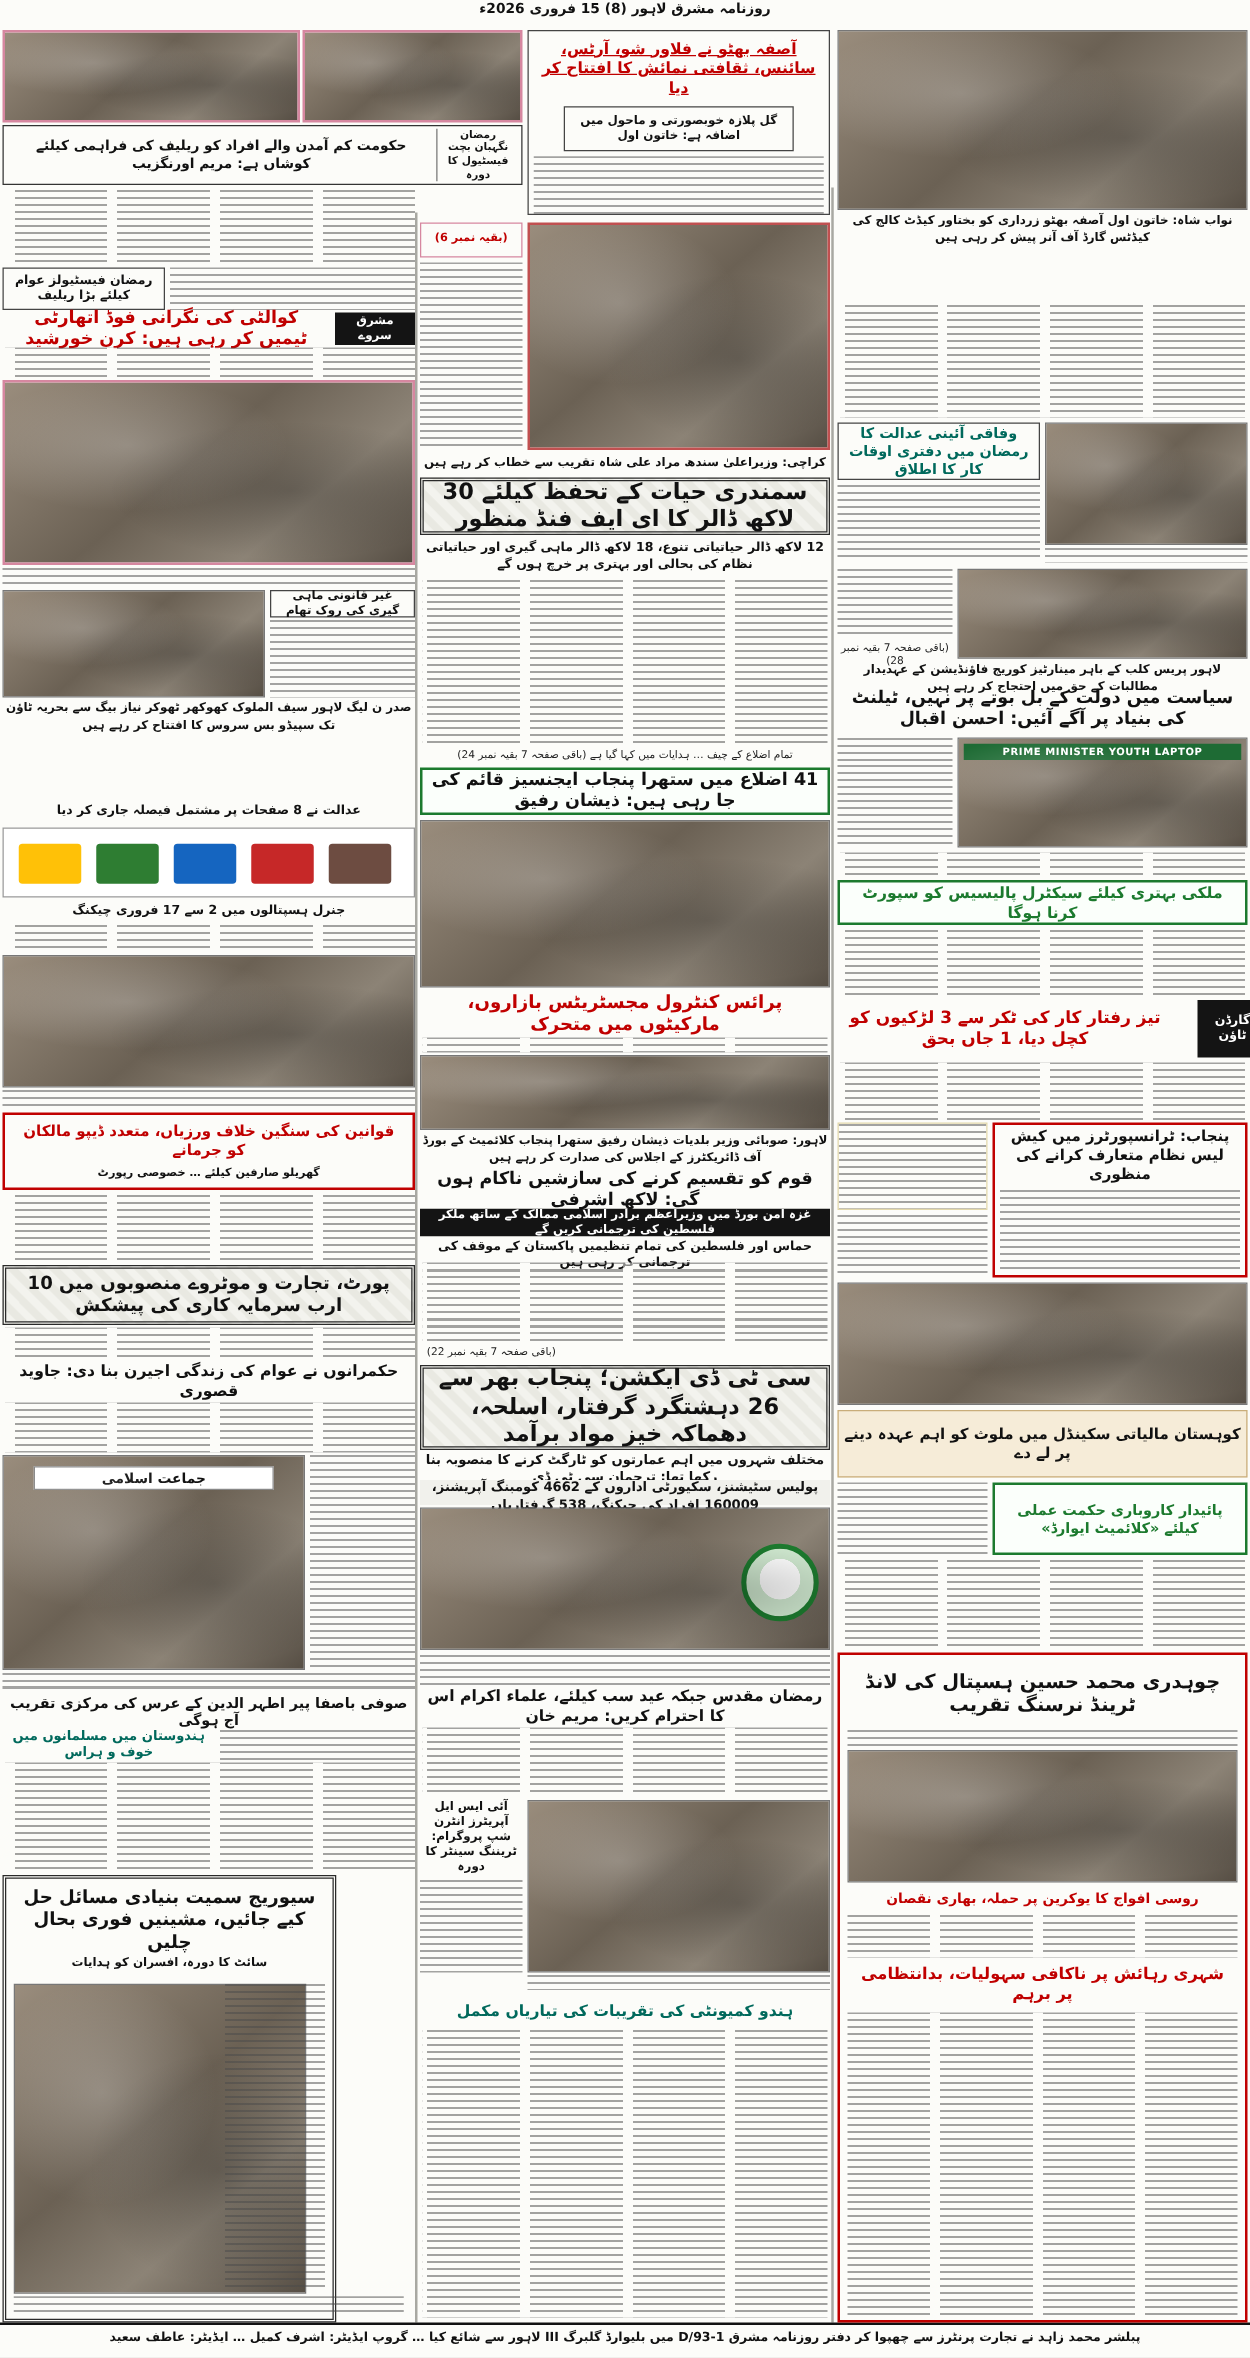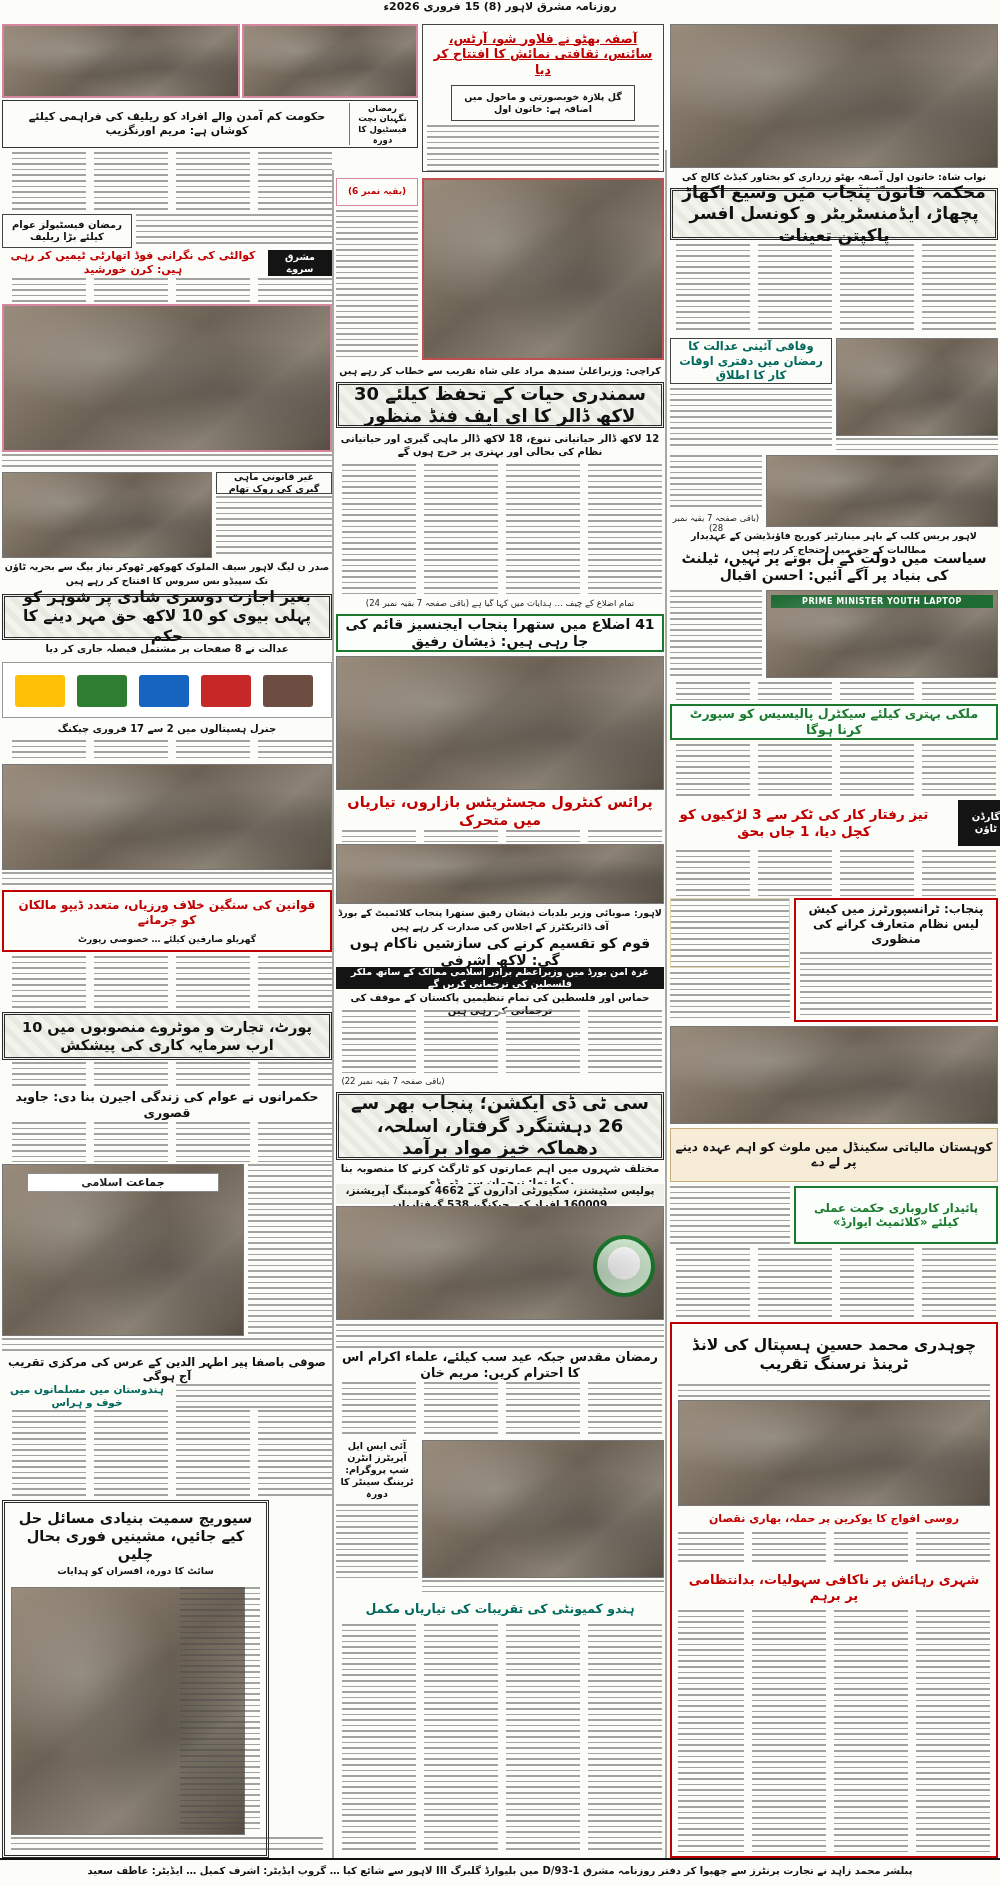--- a/index.html
+++ b/index.html
@@ -49,21 +49,20 @@
 <div id="page">
 
   <div class="abs" style="left:0;top:2;width:1000px;height:18px;font-size:11px;font-weight:700;text-align:center;">روزنامہ مشرق لاہور (8) 15 فروری 2026ء</div>
 
   <div class="abs rule" style="left:332px;top:170px;width:2px;height:1688px;"></div>
   <div class="abs rule" style="left:665px;top:150px;width:2px;height:1708px;"></div>
   <div class="abs" style="left:0;top:1858px;width:1000px;height:2px;background:#111;"></div>
 
   <div class="abs photo" style="left:670px;top:24px;width:328px;height:144px;"></div>
   <div class="abs cap" style="left:670px;top:170px;width:328px;height:16px;">نواب شاہ: خاتون اول آصفہ بھٹو زرداری کو بختاور کیڈٹ کالج کی کیڈٹس گارڈ آف آنر پیش کر رہی ہیں</div>
-  <div class="abs hl boxed" style="left:670px;top:188px;width:328px;height:52px;font-size:17px;">محکمہ قانون پنجاب میں وسیع اکھاڑ پچھاڑ، ایڈمنسٹریٹر و کونسل افسر پاکپتن تعینات</div>
   <div class="abs greek" style="left:672px;top:244px;width:324px;height:90px;"></div>
 
   <div class="abs photo" style="left:836px;top:338px;width:162px;height:98px;"></div>
   <div class="abs hl frame teal" style="left:670px;top:338px;width:162px;height:46px;font-size:11.5px;">وفاقی آئینی عدالت کا رمضان میں دفتری اوقات کار کا اطلاق</div>
   <div class="abs greek g1" style="left:670px;top:388px;width:162px;height:60px;"></div>
   <div class="abs greek g1" style="left:836px;top:438px;width:162px;height:12px;"></div>
 
   <div class="abs photo" style="left:766px;top:455px;width:232px;height:72px;"></div>
   <div class="abs greek g1" style="left:670px;top:455px;width:92px;height:56px;"></div>
   <div class="abs note" style="left:670px;top:513px;width:92px;height:14px;">(باقی صفحہ 7 بقیہ نمبر 28)</div>
@@ -118,21 +117,21 @@
   <div class="abs greek g1" style="left:336px;top:210px;width:82px;height:150px;"></div>
 
   <div class="abs cap" style="left:336px;top:364px;width:328px;height:16px;">کراچی: وزیراعلیٰ سندھ مراد علی شاہ تقریب سے خطاب کر رہے ہیں</div>
   <div class="abs hl boxed" style="left:336px;top:382px;width:328px;height:46px;font-size:18px;">سمندری حیات کے تحفظ کیلئے 30 لاکھ ڈالر کا ای ایف فنڈ منظور</div>
   <div class="abs sub" style="left:336px;top:432px;width:328px;height:30px;font-size:10px;">12 لاکھ ڈالر حیاتیاتی تنوع، 18 لاکھ ڈالر ماہی گیری اور حیاتیاتی نظام کی بحالی اور بہتری پر خرچ ہوں گے</div>
   <div class="abs greek" style="left:338px;top:464px;width:324px;height:132px;"></div>
   <div class="abs note" style="left:336px;top:598px;width:328px;height:14px;">تمام اضلاع کے چیف … ہدایات میں کہا گیا ہے (باقی صفحہ 7 بقیہ نمبر 24)</div>
   <div class="abs hl green-box" style="left:336px;top:614px;width:328px;height:38px;font-size:14px;">41 اضلاع میں ستھرا پنجاب ایجنسیز قائم کی جا رہی ہیں: ذیشان رفیق</div>
 
   <div class="abs photo" style="left:336px;top:656px;width:328px;height:134px;"></div>
-  <div class="abs hl red" style="left:336px;top:794px;width:328px;height:34px;font-size:14.5px;">پرائس کنٹرول مجسٹریٹس بازاروں، تیاریاں میں متحرک</div>
+  <div class="abs hl red" style="left:336px;top:794px;width:328px;height:34px;font-size:14.5px;">پرائس کنٹرول مجسٹریٹس بازاروں، مارکیٹوں میں متحرک</div>
   <div class="abs greek" style="left:338px;top:830px;width:324px;height:12px;"></div>
   <div class="abs photo" style="left:336px;top:844px;width:328px;height:60px;"></div>
   <div class="abs cap" style="left:336px;top:906px;width:328px;height:30px;">لاہور: صوبائی وزیر بلدیات ذیشان رفیق ستھرا پنجاب کلائمیٹ کے بورڈ آف ڈائریکٹرز کے اجلاس کی صدارت کر رہے ہیں</div>
 
   <div class="abs hl" style="left:336px;top:939px;width:328px;height:26px;font-size:14px;">قوم کو تقسیم کرنے کی سازشیں ناکام ہوں گی: لاکھ اشرفی</div>
   <div class="abs hl inv" style="left:336px;top:967px;width:328px;height:22px;font-size:9.5px;">غزہ امن بورڈ میں وزیراعظم برادر اسلامی ممالک کے ساتھ ملکر فلسطین کی ترجمانی کریں گے</div>
   <div class="abs sub" style="left:336px;top:991px;width:328px;height:18px;font-size:10px;">حماس اور فلسطین کی تمام تنظیمیں پاکستان کے موقف کی ترجمانی کر رہی ہیں</div>
   <div class="abs greek" style="left:338px;top:1010px;width:324px;height:64px;"></div>
   <div class="abs note" style="left:338px;top:1076px;width:110px;height:14px;">(باقی صفحہ 7 بقیہ نمبر 22)</div>
 
@@ -161,32 +160,31 @@
   <div class="abs frame" style="left:2px;top:100px;width:416px;height:48px;border:1px solid #333;">
     <div class="abs hl" style="right:2px;top:2px;width:66px;height:42px;font-size:8.5px;border-left:1px solid #777;">رمضان نگہبان بچت فیسٹیول کا دورہ</div>
     <div class="abs hl" style="left:2px;top:2px;width:344px;height:42px;font-size:11px;">حکومت کم آمدن والے افراد کو ریلیف کی فراہمی کیلئے کوشاں ہے: مریم اورنگزیب</div>
   </div>
 
   <div class="abs greek" style="left:4px;top:152px;width:328px;height:60px;"></div>
   <div class="abs hl frame" style="left:2px;top:214px;width:130px;height:34px;font-size:10px;">رمضان فیسٹیولز عوام کیلئے بڑا ریلیف</div>
   <div class="abs greek g1" style="left:136px;top:214px;width:196px;height:34px;"></div>
 
   <div class="abs hl inv" style="left:268px;top:250px;width:64px;height:26px;font-size:9.5px;">مشرق سروے</div>
-  <div class="abs hl red" style="left:2px;top:250px;width:262px;height:26px;font-size:11px;">کوالٹی کی نگرانی فوڈ اتھارٹی ٹیمیں کر رہی ہیں: کرن خورشید</div>
+  <div class="abs hl red" style="left:2px;top:250px;width:262px;height:26px;font-size:14px;">کوالٹی کی نگرانی فوڈ اتھارٹی ٹیمیں کر رہی ہیں: کرن خورشید</div>
   <div class="abs greek" style="left:4px;top:278px;width:328px;height:24px;"></div>
 
   <div class="abs photo pink" style="left:2px;top:304px;width:330px;height:148px;"></div>
   <div class="abs greek g1" style="left:2px;top:454px;width:330px;height:14px;"></div>
 
   <div class="abs hl frame" style="left:216px;top:472px;width:116px;height:22px;font-size:9.5px;">غیر قانونی ماہی گیری کی روک تھام</div>
   <div class="abs greek g1" style="left:216px;top:496px;width:116px;height:62px;"></div>
   <div class="abs photo" style="left:2px;top:472px;width:210px;height:86px;"></div>
   <div class="abs cap" style="left:2px;top:560px;width:330px;height:32px;">صدر ن لیگ لاہور سیف الملوک کھوکھر ٹھوکر نیاز بیگ سے بحریہ ٹاؤن تک سپیڈو بس سروس کا افتتاح کر رہے ہیں</div>
 
-  <div class="abs hl boxed" style="left:2px;top:594px;width:330px;height:46px;font-size:15.5px;">بغیر اجازت دوسری شادی پر شوہر کو پہلی بیوی کو 10 لاکھ حق مہر دینے کا حکم</div>
   <div class="abs sub" style="left:2px;top:642px;width:330px;height:18px;font-size:10px;">عدالت نے 8 صفحات پر مشتمل فیصلہ جاری کر دیا</div>
 
   <div class="abs" style="left:2px;top:662px;width:330px;height:56px;background:#fff;border:1px solid #999;">
     <div class="chip" style="left:12px;top:12px;width:50px;height:32px;background:#ffc107;"></div>
     <div class="chip" style="left:74px;top:12px;width:50px;height:32px;background:#2e7d32;"></div>
     <div class="chip" style="left:136px;top:12px;width:50px;height:32px;background:#1565c0;"></div>
     <div class="chip" style="left:198px;top:12px;width:50px;height:32px;background:#c62828;"></div>
     <div class="chip" style="left:260px;top:12px;width:50px;height:32px;background:#6d4c41;"></div>
   </div>
 

